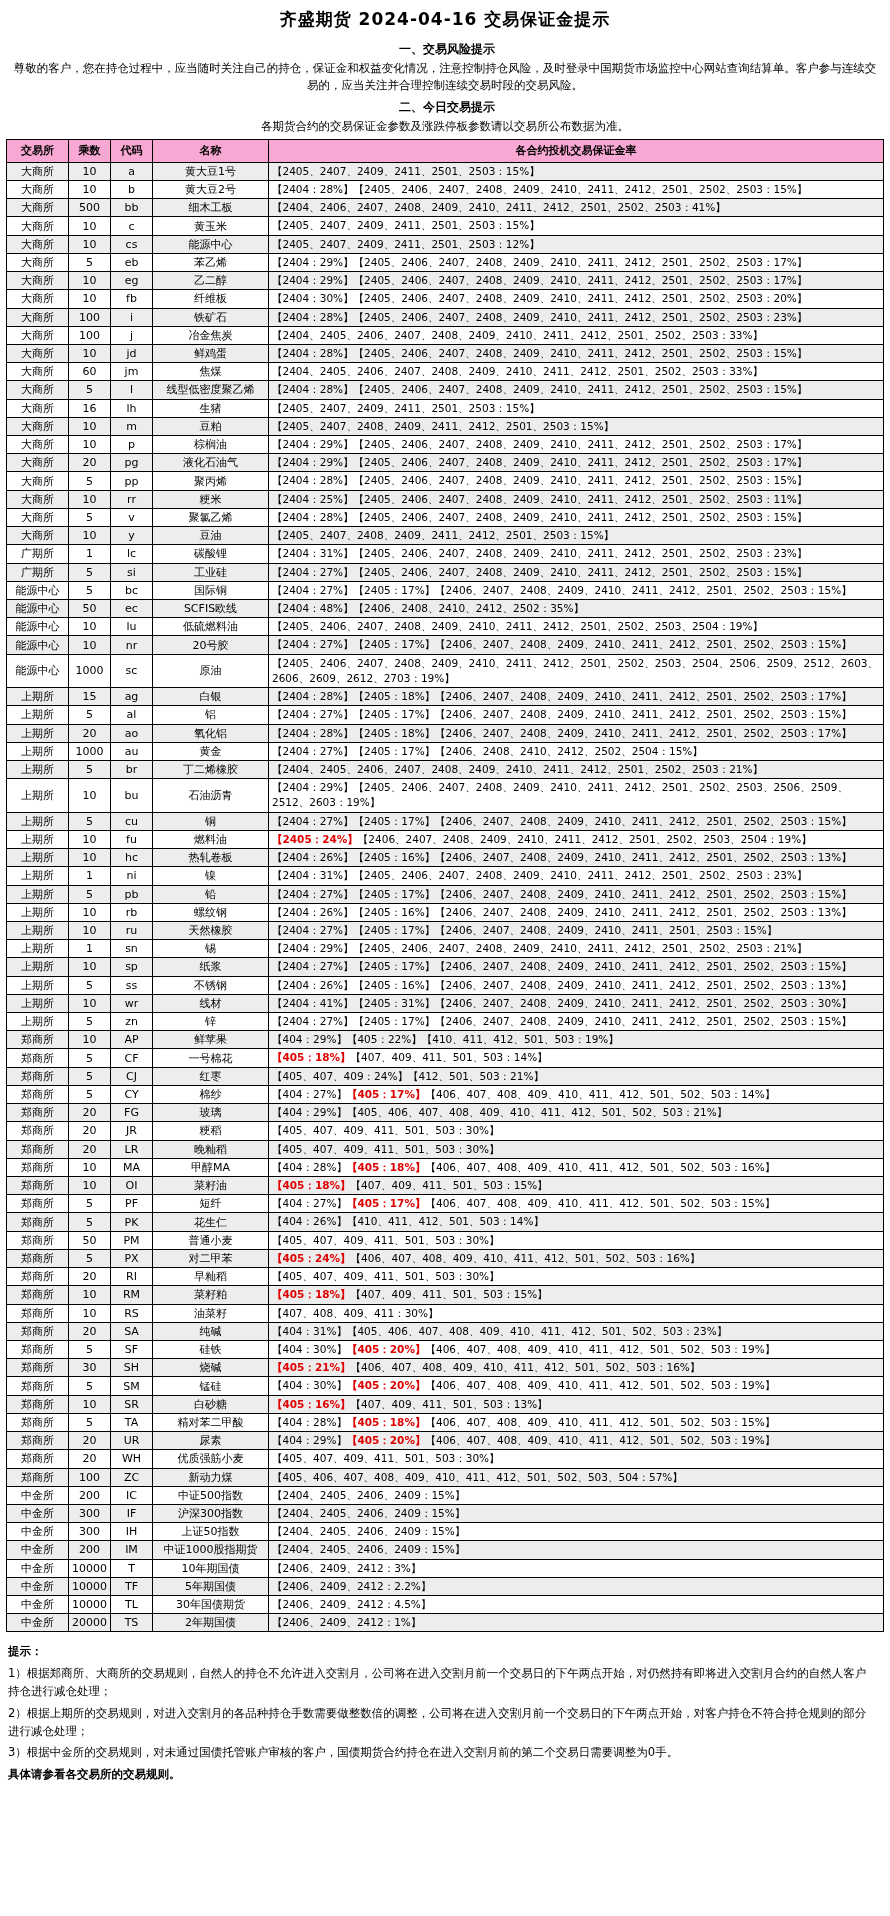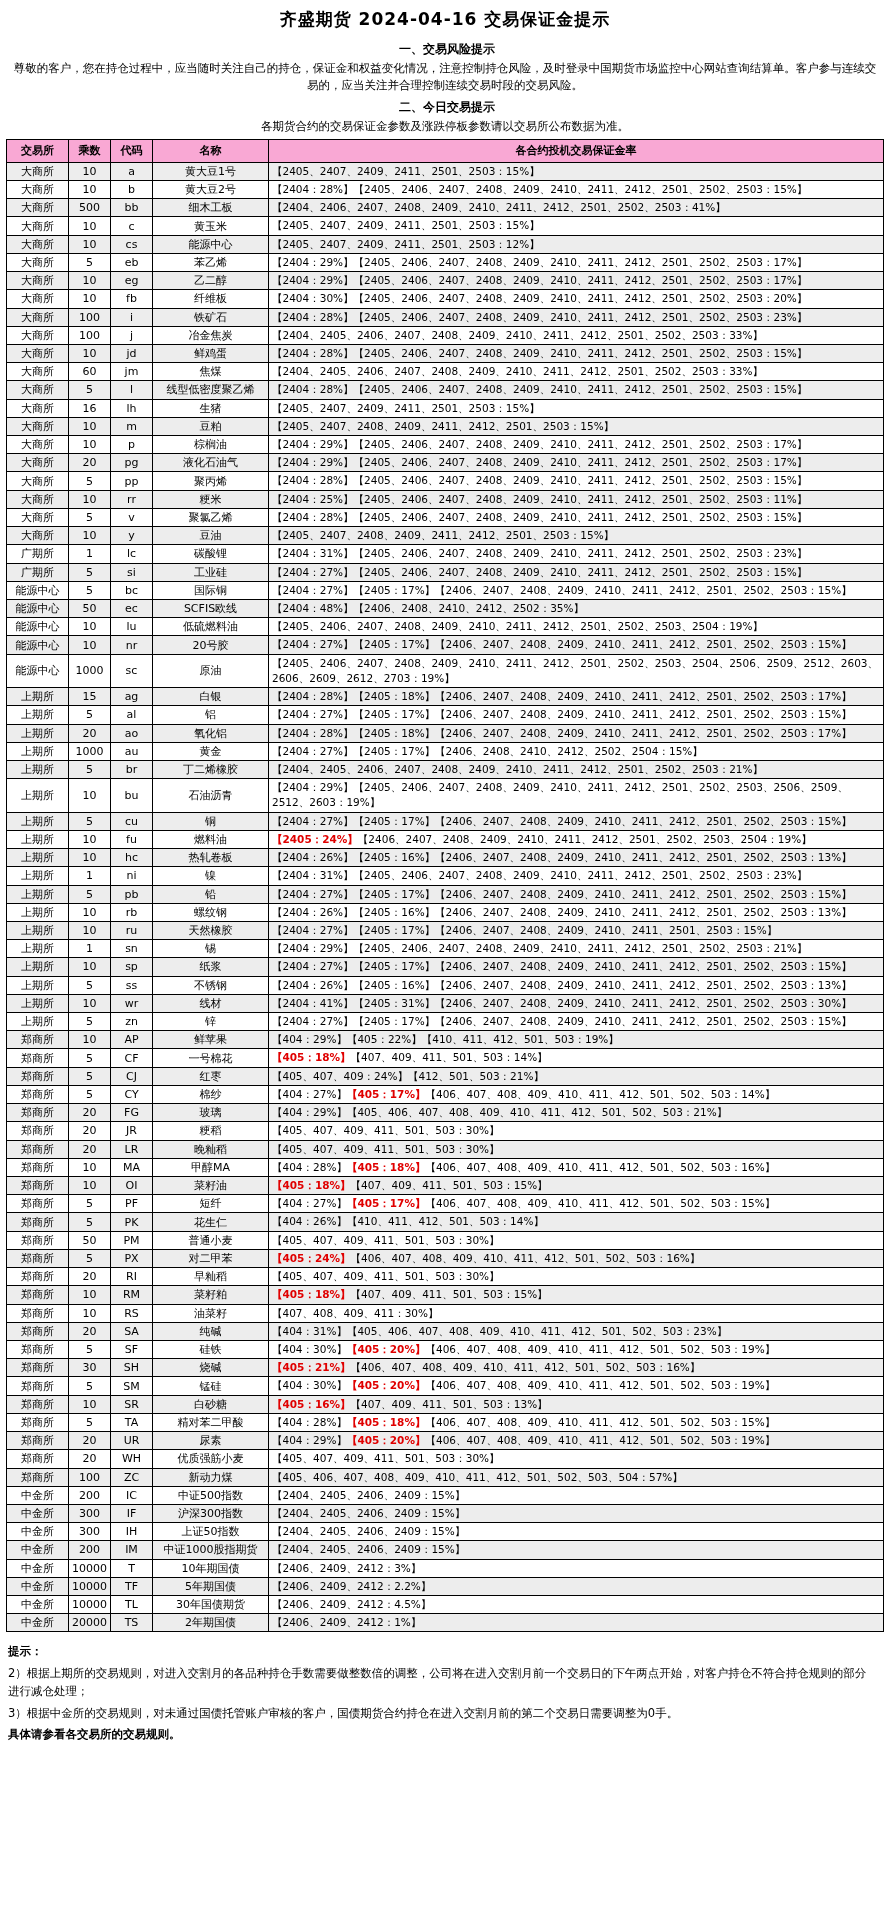--- a/index.html
+++ b/index.html
@@ -614,18 +614,19 @@
           <td class="c">20000</td>
           <td class="c">TS</td>
           <td class="c">2年期国债</td>
           <td class="l rate">【2406、2409、2412：1%】</td>
         </tr>
       </tbody>
   </table>
 
   <div class="notes">
     <div class="nt">提示：</div>
+    <p>1）根据郑商所、大商所的交易规则，自然人的持仓不允许进入交割月，公司将在进入交割月前一个交易日的下午两点开始，对仍然持有即将进入交割月合约的自然人客户持仓进行减仓处理；</p>
     <p>2）根据上期所的交易规则，对进入交割月的各品种持仓手数需要做整数倍的调整，公司将在进入交割月前一个交易日的下午两点开始，对客户持仓不符合持仓规则的部分进行减仓处理；</p>
     <p>3）根据中金所的交易规则，对未通过国债托管账户审核的客户，国债期货合约持仓在进入交割月前的第二个交易日需要调整为0手。</p>
     <p class="b">具体请参看各交易所的交易规则。</p>
   </div>
 
 </div>
 
 </body></html>

